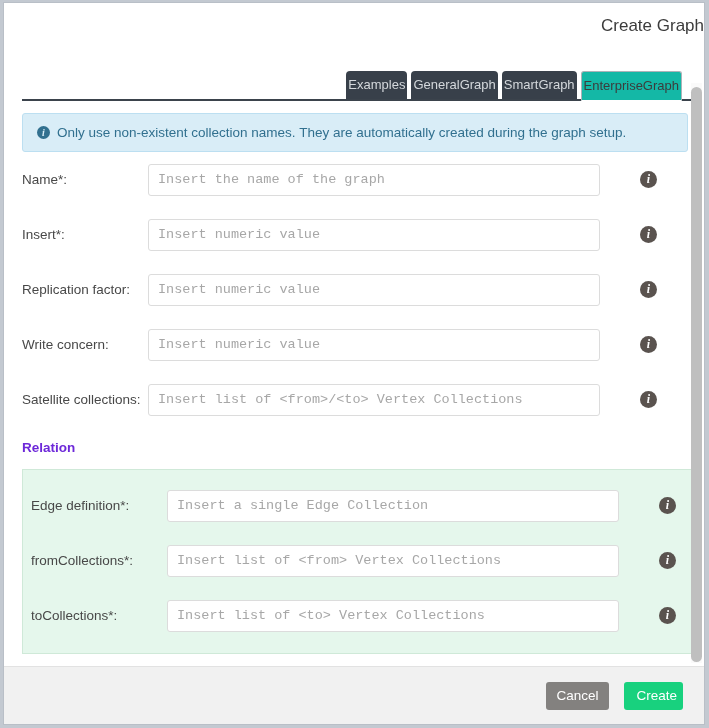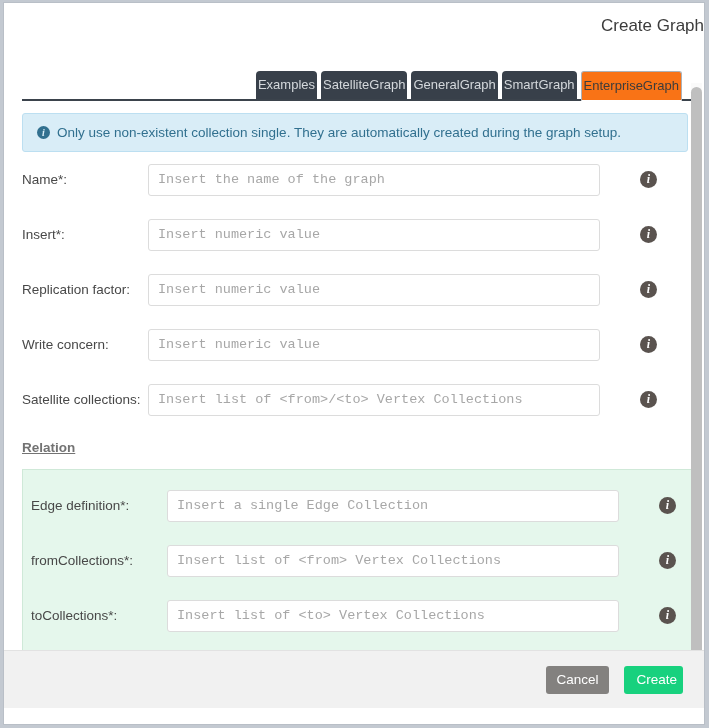--- a/index.html
+++ b/index.html
@@ -60,21 +60,21 @@
     margin-right: 4px;
     font-size: 13px;
     color: #d4d8dc;
     background: #38404a;
     border-radius: 4px 4px 0 0;
     white-space: nowrap;
     cursor: pointer;
     user-select: none;
   }
   .tab.active {
-    background: #f97316;
+    background: #14b8a6;
     color: #3c3c3c;
     border: 1px solid #adb2b8;
     border-bottom: 1px solid #ffffff;
     height: 30px;
     line-height: 28px;
     margin-bottom: -2px;
     margin-right: 10px;
     border-radius: 3px 3px 0 0;
   }
 
@@ -156,22 +156,21 @@
   #relation-header {
     display: flex;
     align-items: center;
     justify-content: space-between;
     padding: 6px 14px 8px 18px;
     height: 42px;
   }
   #relation-label {
     font-size: 13.5px;
     font-weight: bold;
-    color: #737373;
-    text-decoration: underline;
+    color: #6d28d9;
   }
   #add-relation-btn {
     background: #18d17e;
     color: #ffffff;
     border: none;
     border-radius: 3px;
     font-size: 13.5px;
     height: 27px;
     width: 120px;
     cursor: pointer;
@@ -202,21 +201,21 @@
     width: 11px;
     height: 575px;
     background: #bfbfbf;
     border-radius: 6px;
     cursor: pointer;
   }
 
   
   #modal-footer {
     position: absolute;
-    left: 0; bottom: 16px;
+    left: 0; bottom: 0;
     width: 700px;
     height: 58px;
     background: #f1f1f1;
     border-top: 1px solid #e2e2e2;
     display: flex;
     align-items: center;
     justify-content: flex-end;
     padding-right: 21px;
   }
   .btn {
@@ -236,29 +235,28 @@
 <div id="modal">
 
   <div id="modal-header">
     <div id="modal-title">Create Graph</div>
   </div>
 
   <div id="modal-body">
 
     <div id="tabbar">
         <div class="tab">Examples</div>
-        <div class="tab">SatelliteGraph</div>
         <div class="tab">GeneralGraph</div>
         <div class="tab">SmartGraph</div>
         <div class="tab active">EnterpriseGraph</div>
       </div>
 
     <div id="info-banner">
       <span class="info-circle-sm">i</span>
-      <span>Only use non-existent collection single. They are automatically created during the graph setup.</span>
+      <span>Only use non-existent collection names. They are automatically created during the graph setup.</span>
     </div>
 
     <div id="main-fields">
         <div class="form-row">
           <div class="lbl">Name*:</div>
           <input class="fld" type="text" placeholder="Insert the name of the graph" style="">
           <div class="info-dot">i</div>
         </div>
         <div class="form-row">
           <div class="lbl">Insert*:</div>

